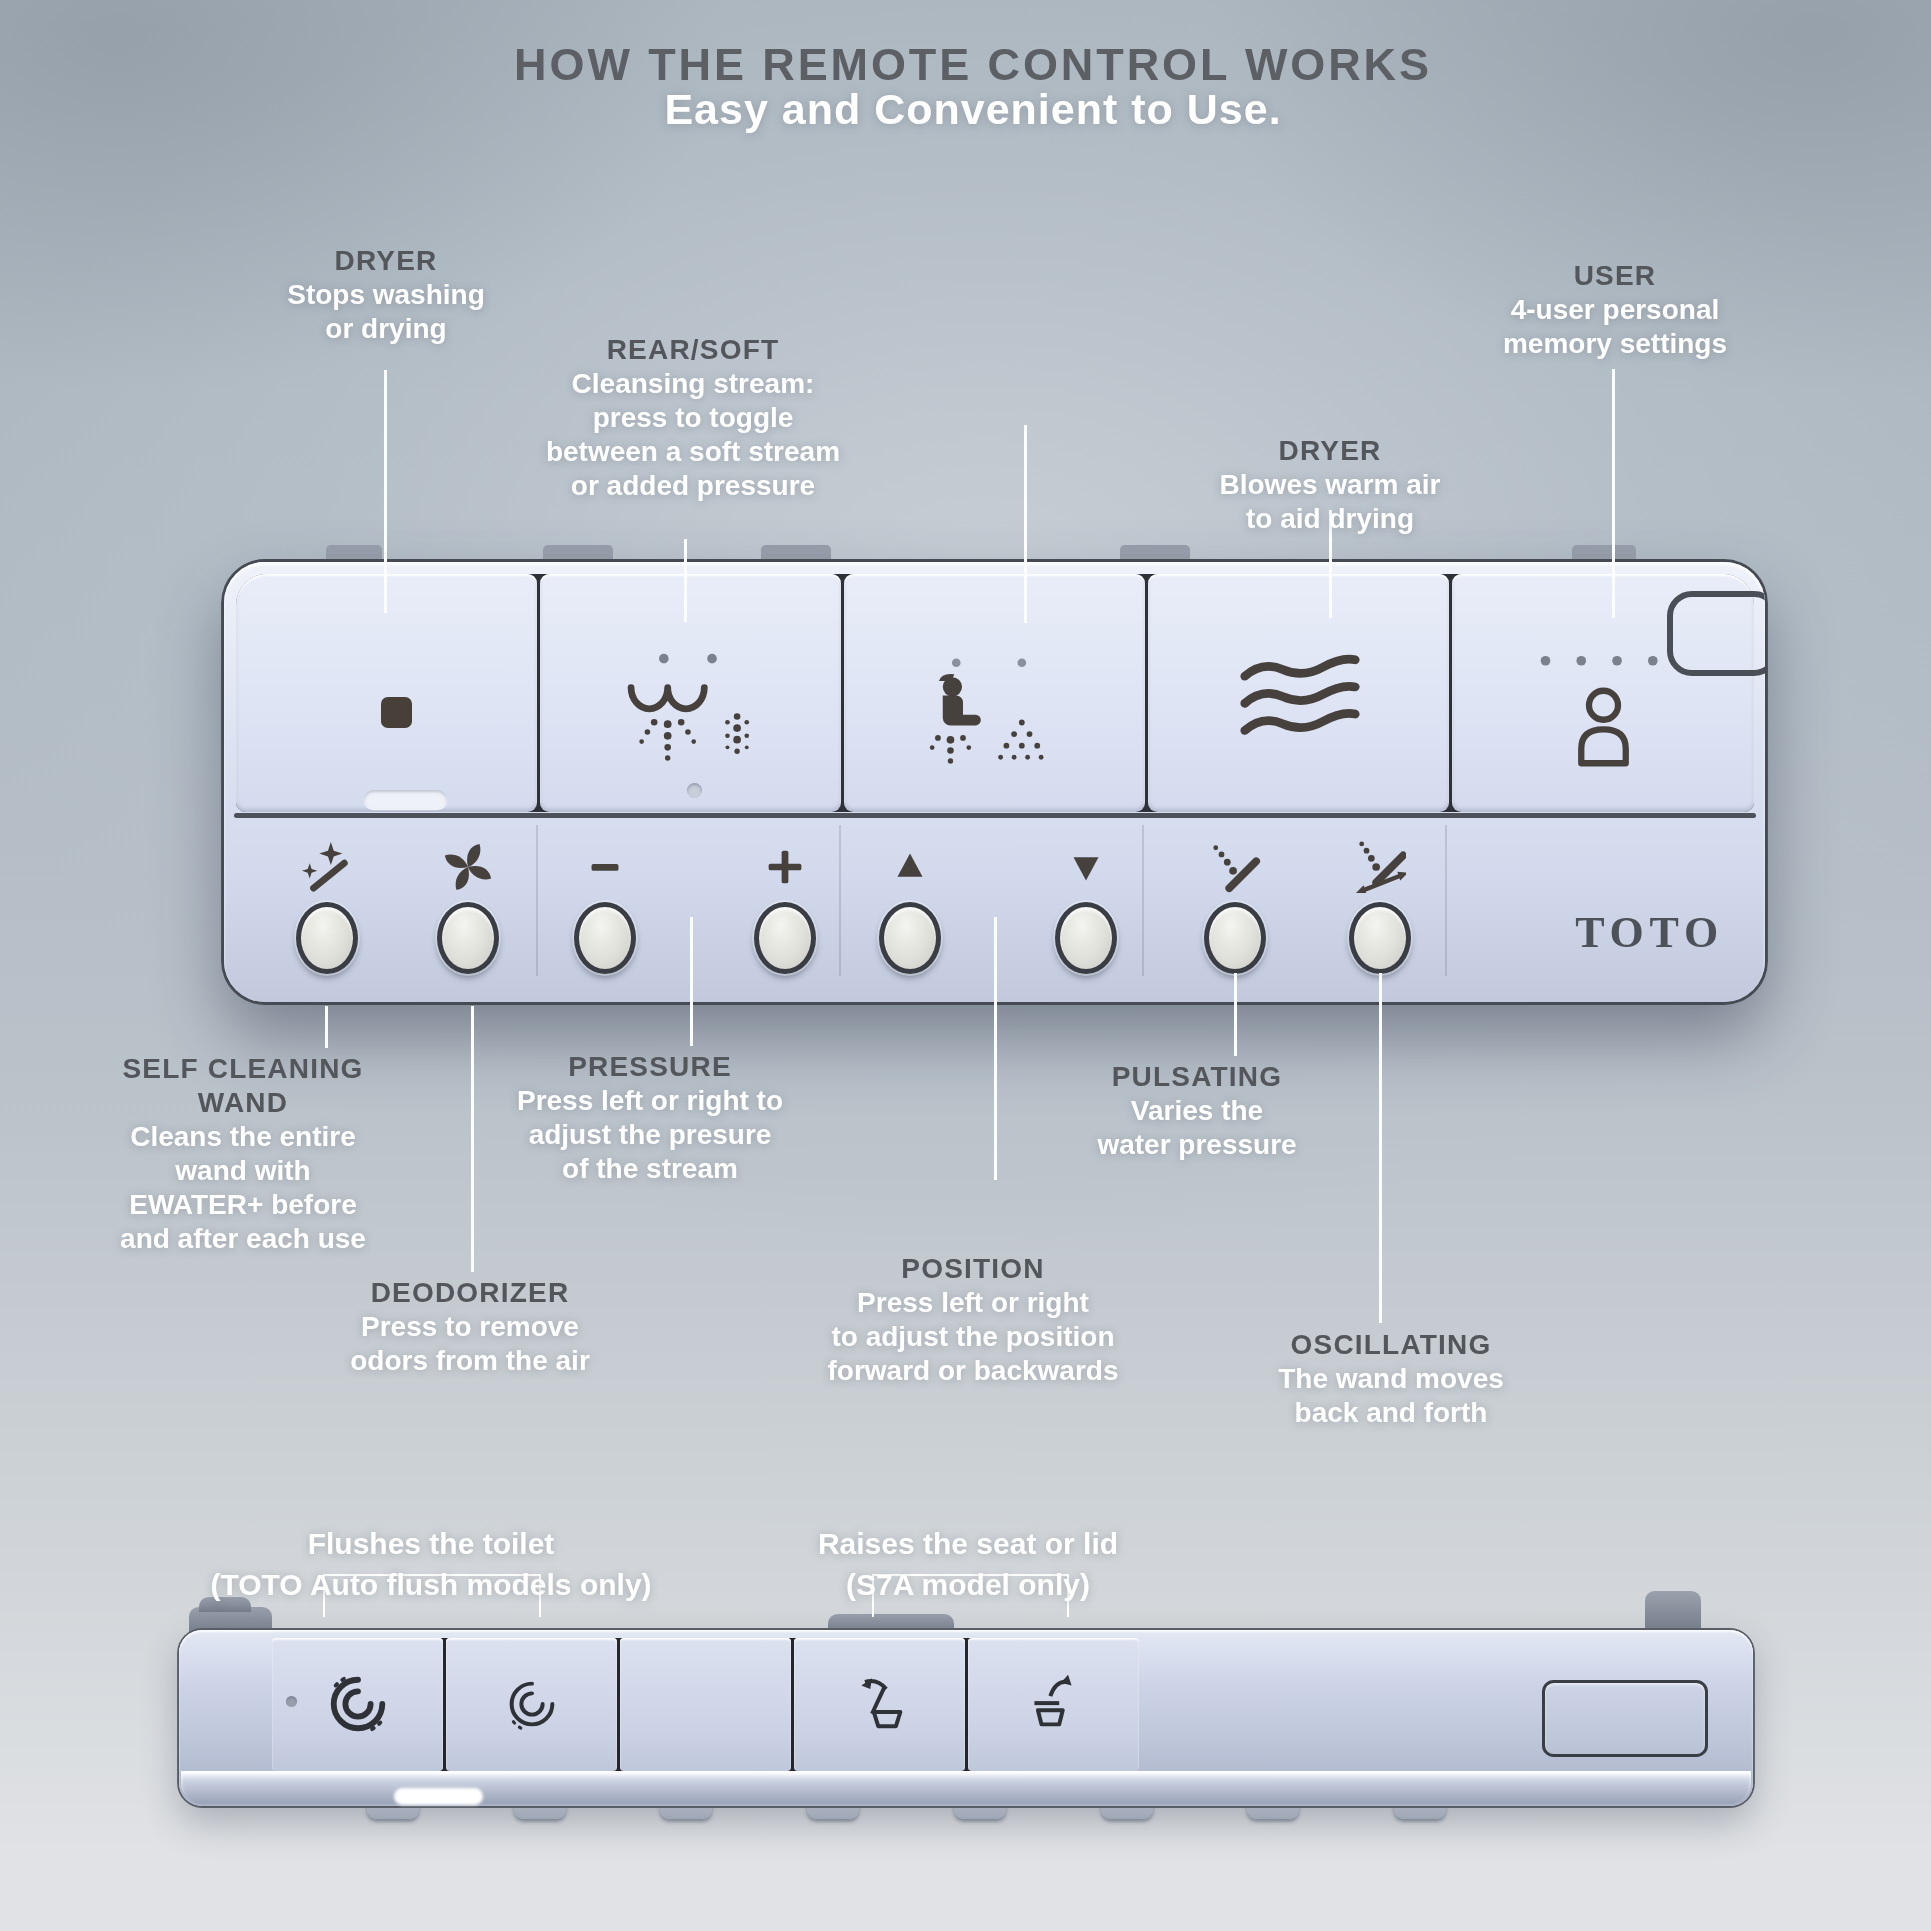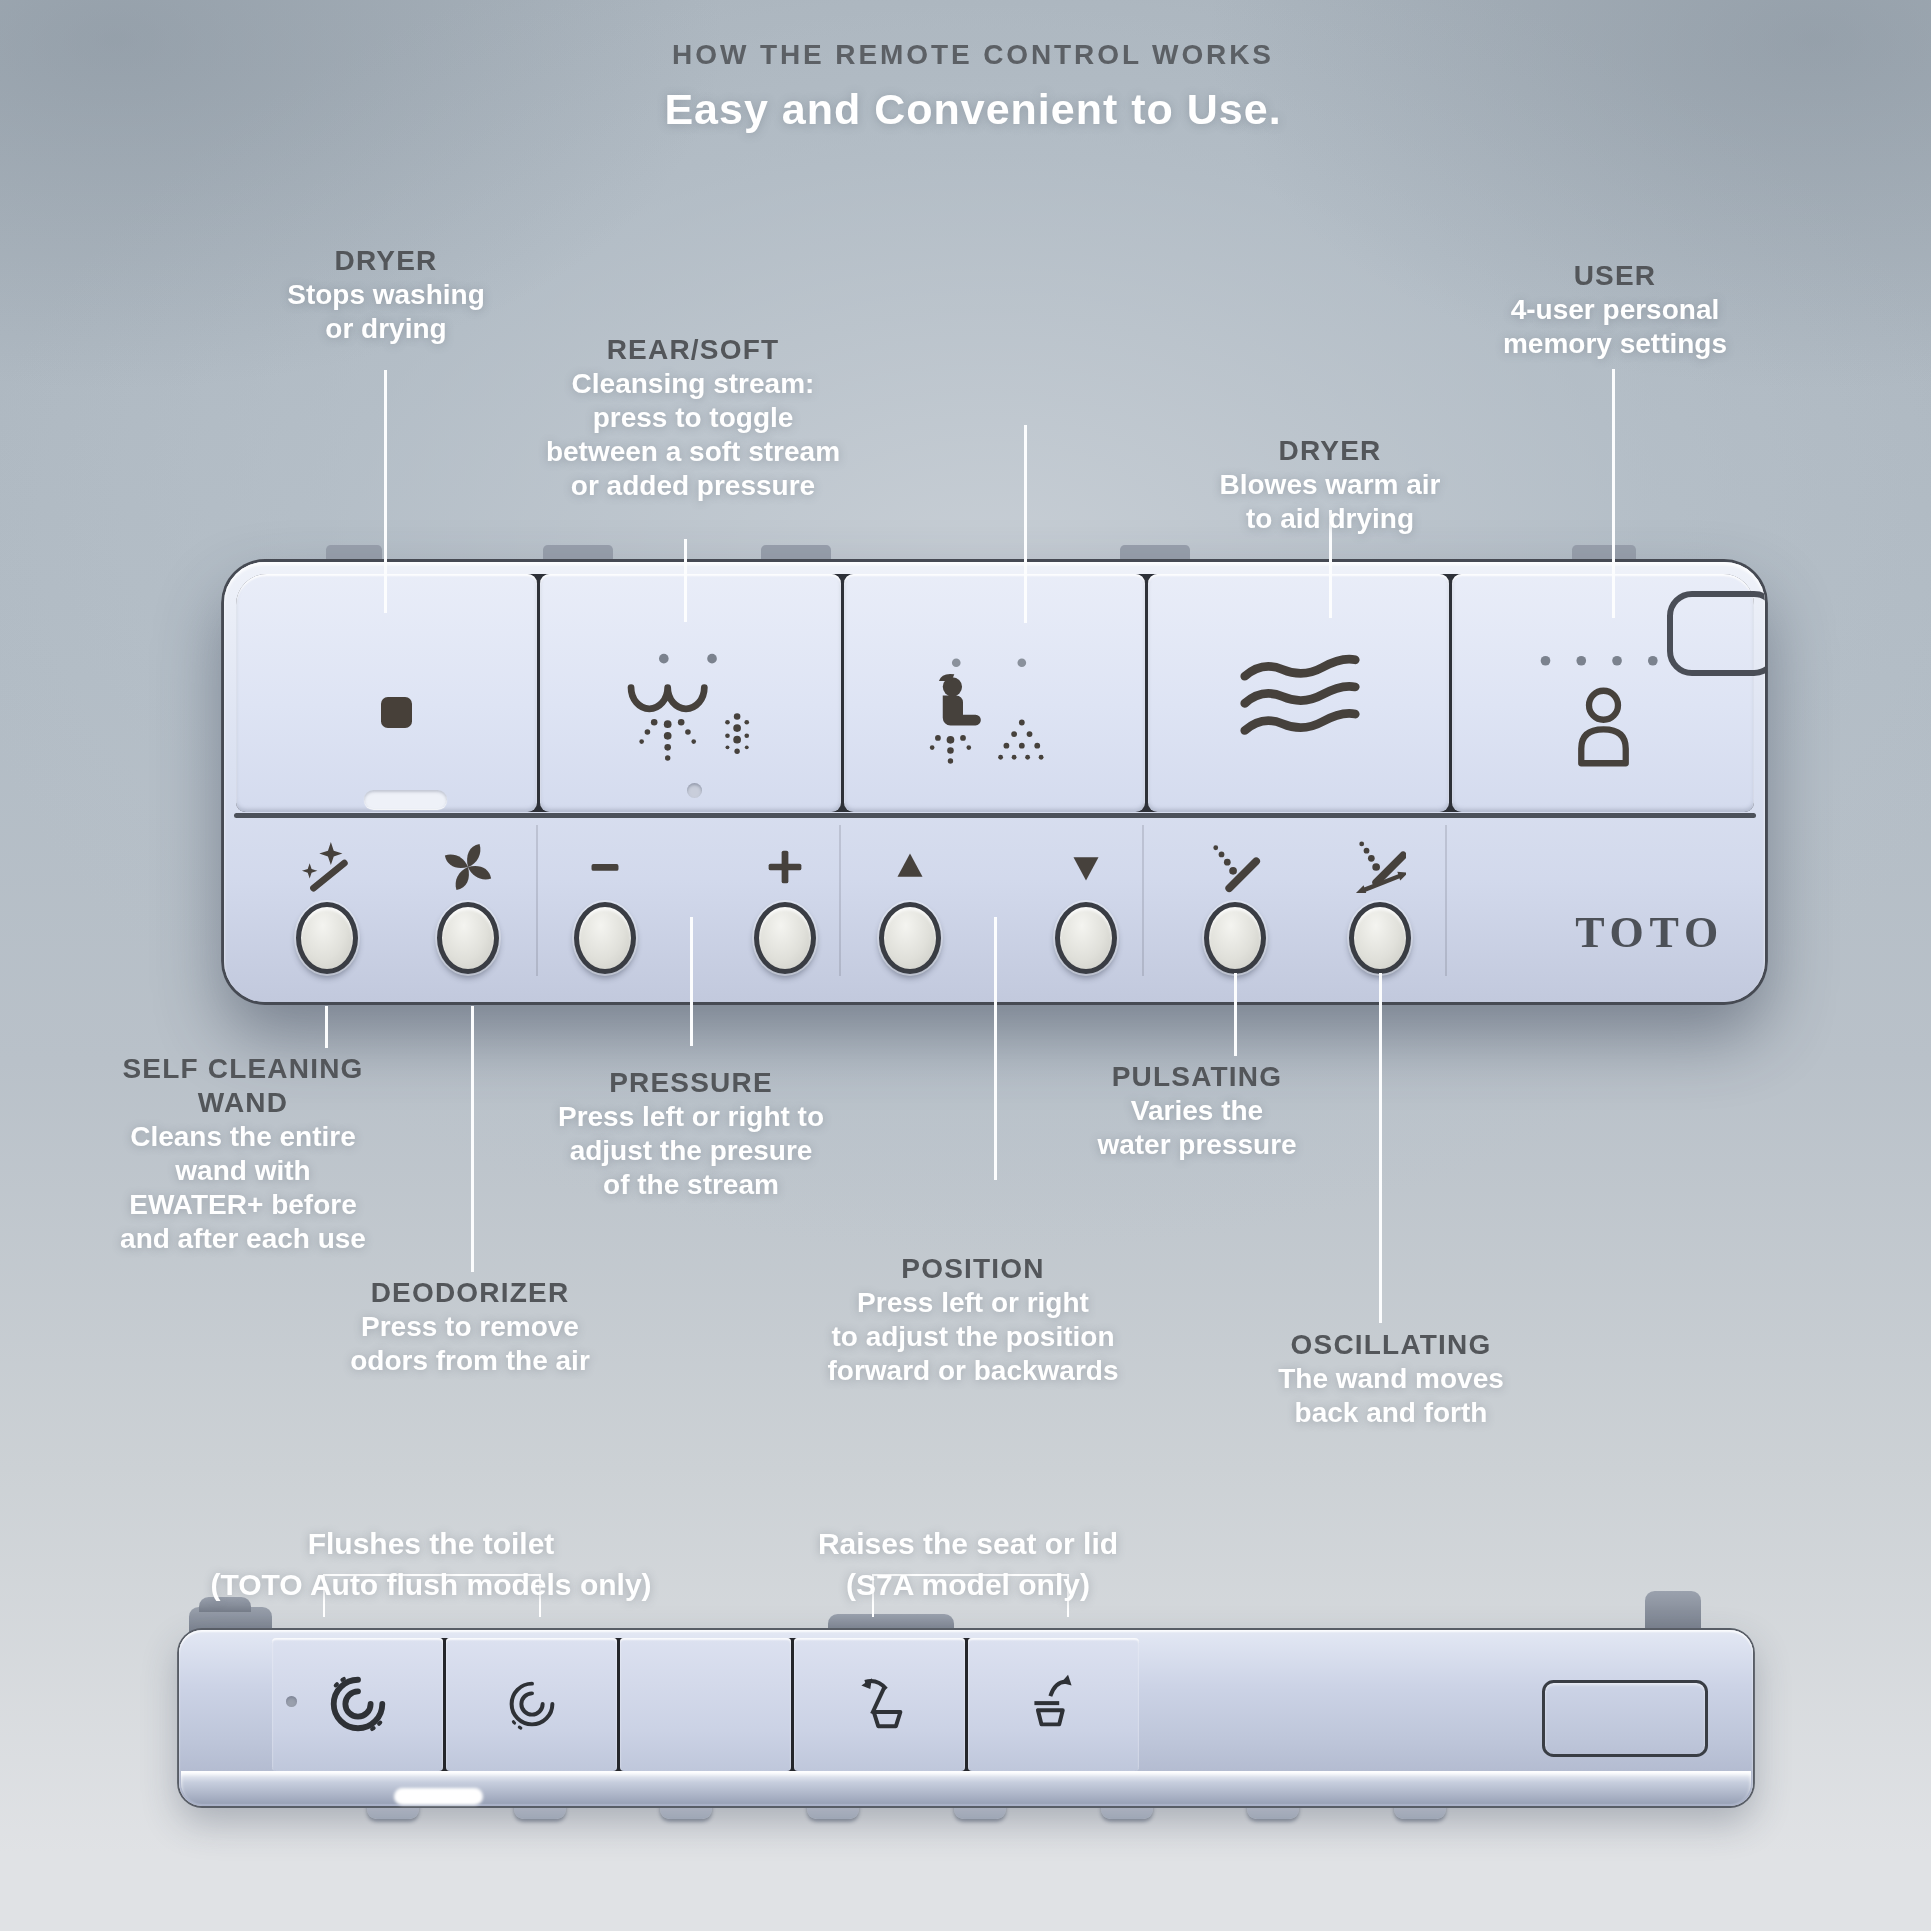--- a/index.html
+++ b/index.html
@@ -5,32 +5,32 @@
   html,body{margin:0;padding:0;background:#9aa4ae;}
   .stage{position:relative;width:1931px;height:1931px;overflow:hidden;
     font-family:"Liberation Sans",sans-serif;
     background:
       radial-gradient(869px 502px at 6% 2%, rgba(118,130,142,.40), rgba(118,130,142,0) 70%),
       radial-gradient(869px 502px at 94% 2%, rgba(118,130,142,.40), rgba(118,130,142,0) 70%),
       radial-gradient(1207px 792px at 51% 30%, #c7ced5 0%, rgba(184,194,203,.55) 55%, rgba(170,180,190,0) 85%),
       linear-gradient(180deg,#aab4bd 0%,#b2bcc5 35%,#b9c1c9 55%,#ccd1d5 76%,#e0e2e5 96%);}
   
   .t{position:absolute;left:973px;transform:translateX(-50%);white-space:nowrap;font-weight:bold;}
-  .t1{top:39px;font-size:28px;letter-spacing:2.9px;color:#5c6065;}
+  .t1{top:39px;font-size:45px;letter-spacing:2.9px;color:#5c6065;}
   .t2{top:85px;font-size:43px;letter-spacing:1px;color:#ffffff;text-shadow:0 1px 9.7px rgba(90,100,112,.35);}
   
   .lbl{position:absolute;transform:translateX(-50%);text-align:center;width:max-content;z-index:6;}
   .lbl .h{font-size:28px;line-height:34px;font-weight:bold;color:#53565a;letter-spacing:1.2px;white-space:pre-line;}
   .lbl .b{font-size:28px;line-height:34px;font-weight:bold;color:#ffffff;white-space:pre-line;
           text-shadow:0 1px 8.7px rgba(85,95,107,.35);}
   #lbl-stop{left:386px;top:244px;}  #lbl-rear{left:693px;top:333px;}
   #lbl-front{left:1026px;top:214px;} #lbl-dryer{left:1330px;top:406px;margin-top:28px;}
   #lbl-user{left:1615px;top:259px;}
   #lbl-selfclean{left:243px;top:1052px;} #lbl-deo{left:470px;top:1276px;}
-  #lbl-pressure{left:691px;top:1050px;margin-top:16px;}  #lbl-position{left:973px;top:1252px;}
+  #lbl-pressure{left:650px;top:1050px;}  #lbl-position{left:973px;top:1252px;}
   #lbl-pulsating{left:1197px;top:1060px;} #lbl-oscillating{left:1391px;top:1328px;}
   .cline{position:absolute;width:2.9px;background:#fcfdfe;z-index:5;}
   .brkt{position:absolute;height:41px;border:2.9px solid #fff;border-bottom:none;z-index:5;}
   .bcl{position:absolute;transform:translateX(-50%);text-align:center;color:#fff;font-weight:bold;z-index:6;
        text-shadow:0 1px 8.7px rgba(85,95,107,.35);margin-top:46px;}
   .bcl div{font-size:30px;line-height:41px;white-space:nowrap;}
   
   .ttab{position:absolute;height:19.3px;background:#99a1ad;border-radius:4.8px 4.8px 0 0;top:545px;z-index:1;}
   #remote-main{position:absolute;left:224px;top:562px;width:1541px;height:440px;border-radius:41px;z-index:2;overflow:hidden;
     background:linear-gradient(180deg,#eff2f9 0%,#dde3f2 40%,#d2d9ec 72%,#c2c9dd 100%);

